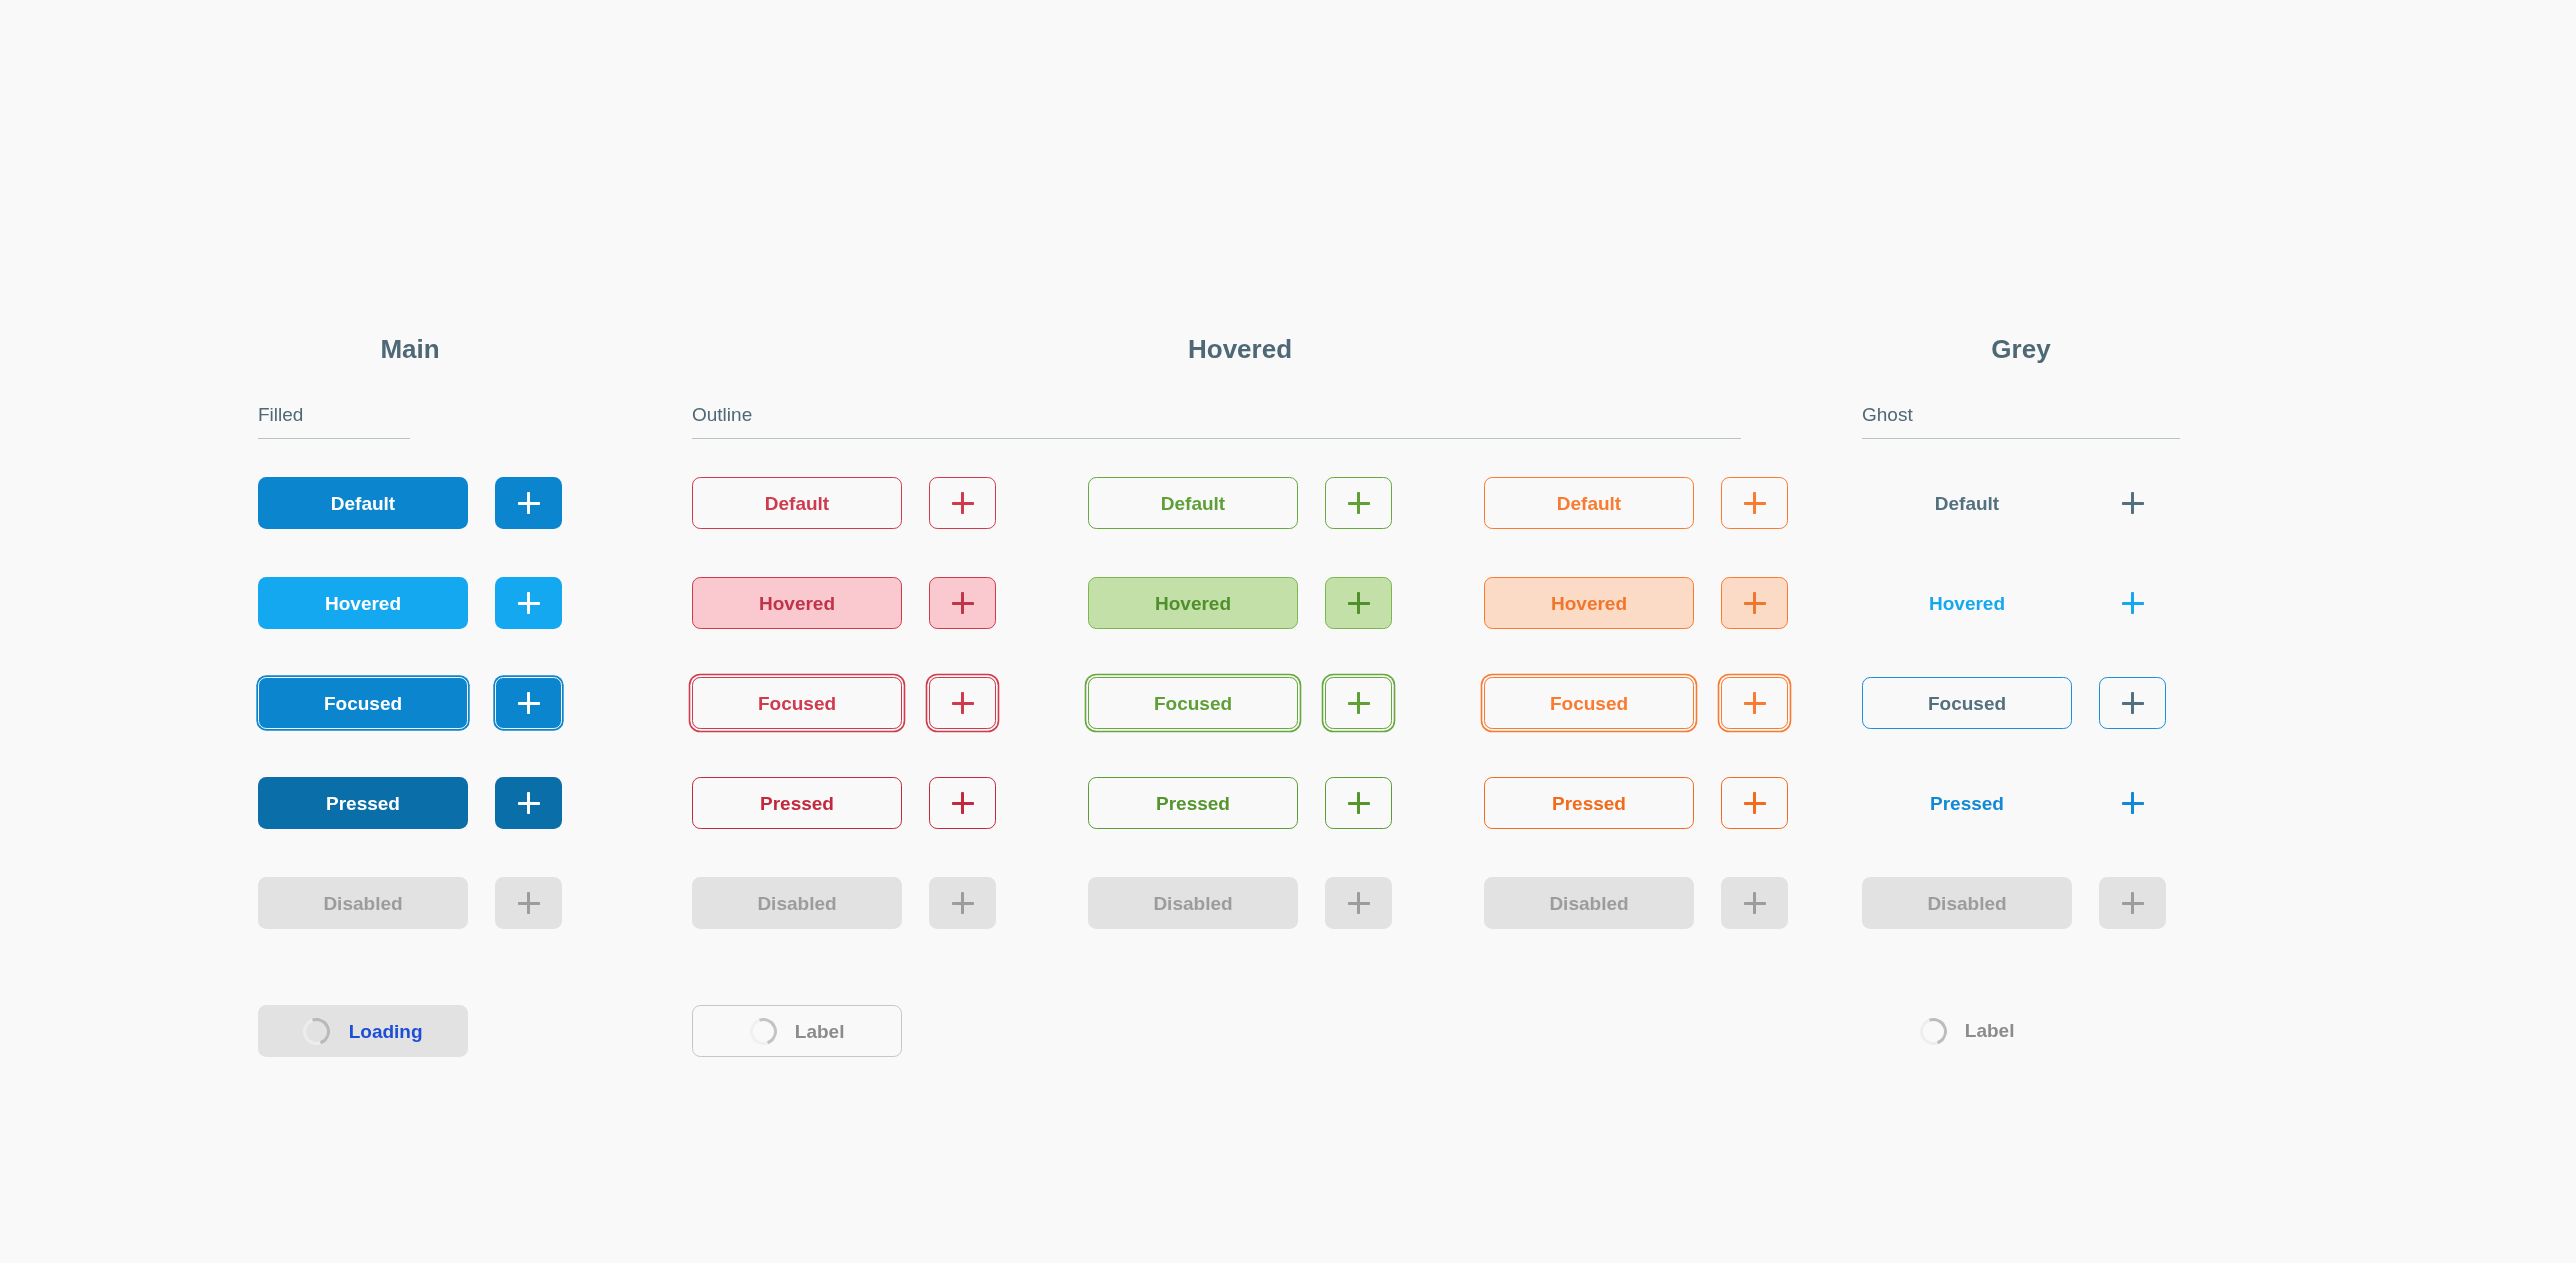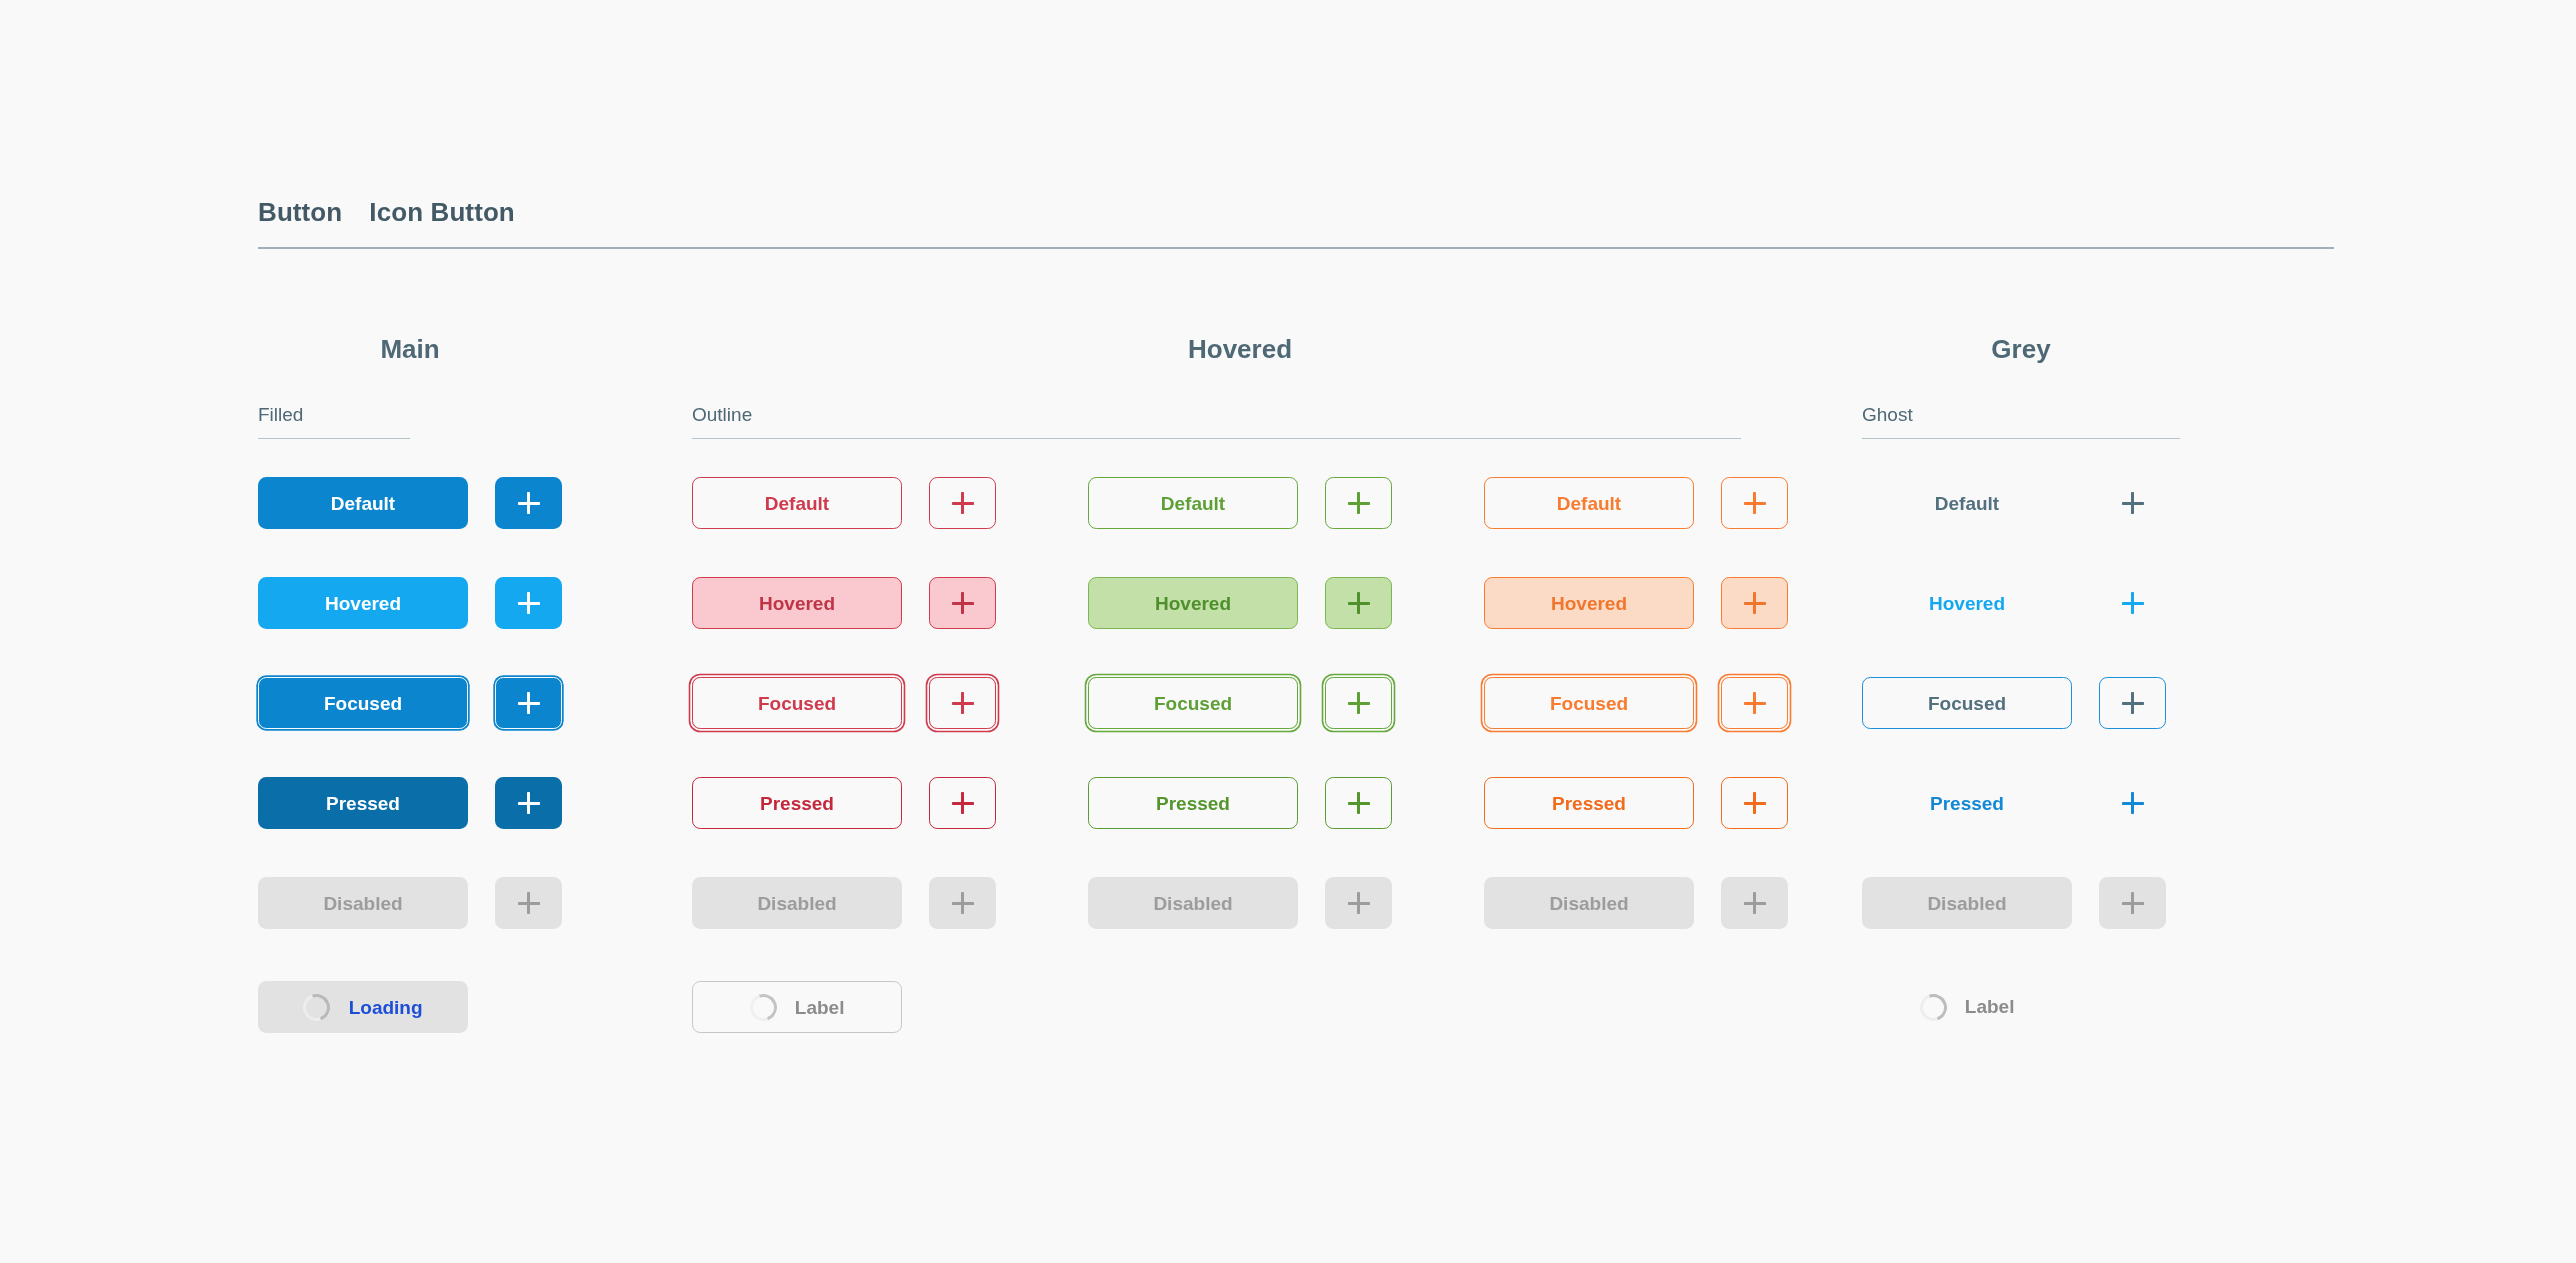--- a/index.html
+++ b/index.html
@@ -87,21 +87,21 @@
   
   .rows { margin-top: 38px; }
 
   .row {
     display: flex;
     align-items: center;
     height: 52px;
     margin-bottom: 48px;
   }
   .row:last-child { margin-bottom: 0; }
-  .row.row-gap-lg { margin-bottom: 52px; }
+  .row.row-gap-lg { margin-bottom: 76px; }
 
   .cluster {
     display: flex;
     align-items: center;
     gap: 27px;
   }
   .cluster + .cluster { margin-left: 92px; }
 
   
   .btn {
@@ -221,27 +221,20 @@
     height: 52px;
     width: 210px;
     justify-content: center;
   }
 </style>
 </head>
 <body>
 
 <div id="page">
 
-  <div class="tabbar">
-    <div class="tabbar-row">
-      <div class="tab">Button</div>
-      <div class="tab">Icon Button</div>
-    </div>
-    <div class="tabbar-underline"></div>
-  </div>
 
   <div class="group group-main">
     <div class="group-title">Main</div>
     <div class="variant-label">Filled</div>
     <div class="variant-rule rule-main"></div>
 
     <div class="rows">
 
       <div class="row">
         <div class="cluster">

